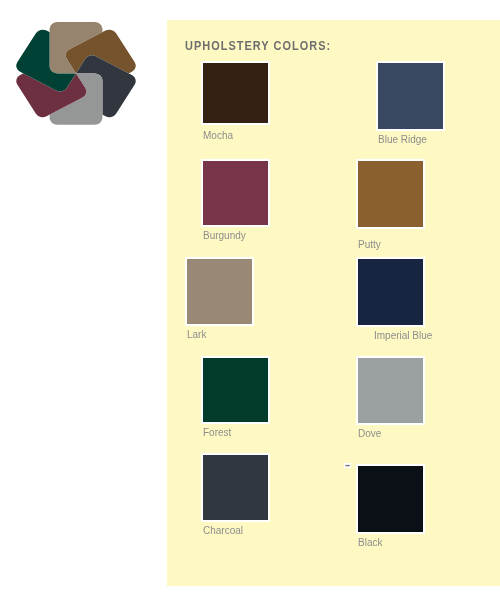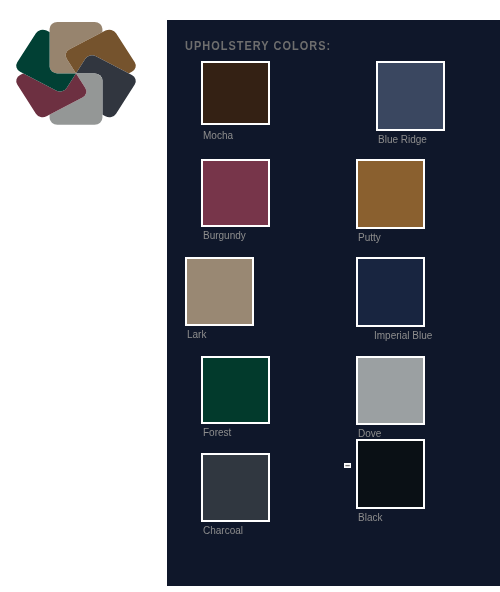--- a/index.html
+++ b/index.html
@@ -1,21 +1,21 @@
 <!DOCTYPE html>
 <html><head>
 <meta charset="utf-8">
 <style>
   html,body{margin:0;padding:0;}
   body{width:500px;height:592px;background:#ffffff;font-family:"Liberation Sans",sans-serif;overflow:hidden;}
   .page{position:relative;width:500px;height:592px;background:#fff;}
 
   .logo{position:absolute;left:10.3px;top:9.6px;width:140px;height:130px;}
 
-  .panel{position:absolute;left:167px;top:19.5px;width:333px;height:566px;background:#0f172a;}
+  .panel{position:absolute;left:167px;top:19.5px;width:333px;height:566px;background:#fef9c3;}
   .panel-title{position:absolute;left:17.9px;top:18.9px;font-size:12.9px;font-weight:bold;color:#6e6e6e;letter-spacing:1.2px;white-space:nowrap;transform:scaleX(0.85);transform-origin:left top;}
 
   .cell{position:absolute;}
   .chip{position:absolute;left:0;top:0;background:#ffffff;padding:2px;}
   .chip i{display:block;}
   .lbl{position:absolute;left:2px;font-size:10px;color:#8d8d8d;white-space:nowrap;line-height:11px;}
   .ph-marker{position:absolute;background:#ffffff;color:#707070;font-size:10px;line-height:4.8px;
              text-align:center;overflow:hidden;font-weight:bold;letter-spacing:0;}
   .ph-marker span{display:inline-block;transform:scaleX(1.7);transform-origin:center;}
 </style>
@@ -99,21 +99,21 @@
         <div class="cell" style="left: 34px; top: 139.5px; width: 69px; height: 88px;">
           <span class="chip">
             <i style="width: 65px; height: 64px; background: rgb(119, 53, 74);"></i>
           </span>
           <span class="lbl" style="top: 71px; text-align: right;">Burgundy</span>
         </div>
         <div class="cell" style="left: 189px; top: 139.5px; width: 69px; height: 90px;">
           <span class="chip">
             <i style="width: 65px; height: 66px; background: rgb(138, 96, 47);"></i>
           </span>
-          <span class="lbl" style="top: 73px;">Putty</span>
+          <span class="lbl" style="top: 80px;">Putty</span>
         </div>
         <div class="cell" style="left: 18px; top: 237.5px; width: 69px; height: 89px;">
           <span class="chip">
             <i style="width: 65px; height: 65px; background: rgb(153, 136, 115);"></i>
           </span>
           <span class="lbl" style="top: 72px;">Lark</span>
         </div>
         <div class="cell" style="left: 189px; top: 237.5px; width: 69px; height: 90px;">
           <span class="chip">
             <i style="width: 65px; height: 66px; background: rgb(24, 37, 64);"></i>
@@ -131,21 +131,21 @@
             <i style="width: 65px; height: 65px; background: rgb(155, 160, 162);"></i>
           </span>
           <span class="lbl" style="top: 72px;">Dove</span>
         </div>
         <div class="cell" style="left: 34px; top: 433.5px; width: 69px; height: 89px;">
           <span class="chip">
             <i style="width: 65px; height: 65px; background: rgb(48, 55, 64);"></i>
           </span>
           <span class="lbl" style="top: 72px;">Charcoal</span>
         </div>
-        <div class="cell" style="left: 189px; top: 419px; width: 69px; height: 90px;">
+        <div class="cell" style="left: 189px; top: 444px; width: 69px; height: 90px;">
           <span class="chip">
             <i style="width: 65px; height: 66px; background: rgb(10, 16, 21);"></i>
           </span>
           <span class="lbl" style="top: 73px;">Black</span>
         </div>
       </div>
     <span class="ph-marker" id="ph-marker" style="left: 177.2px; top: 443.8px; width: 6.4px; height: 4.8px;"><span>-</span></span>
   </div>
 
 </div>

